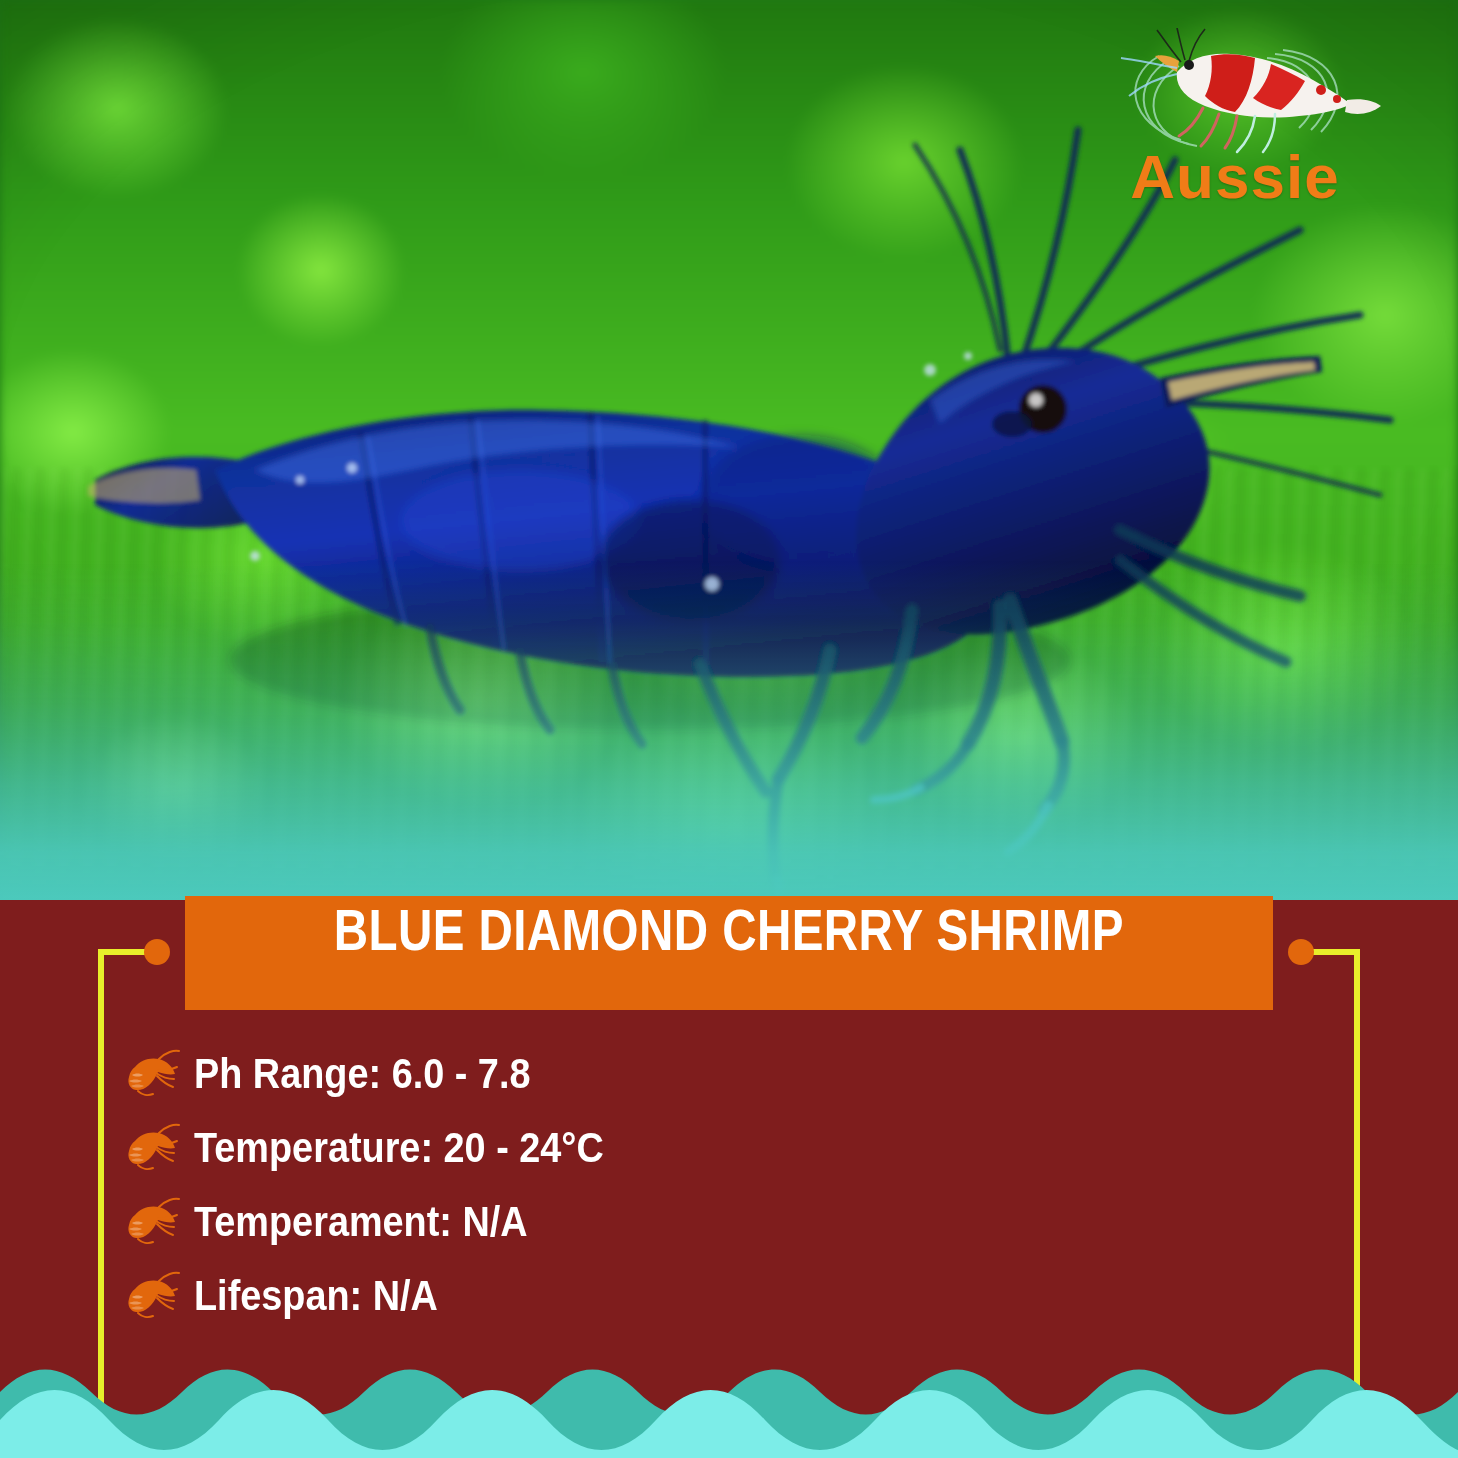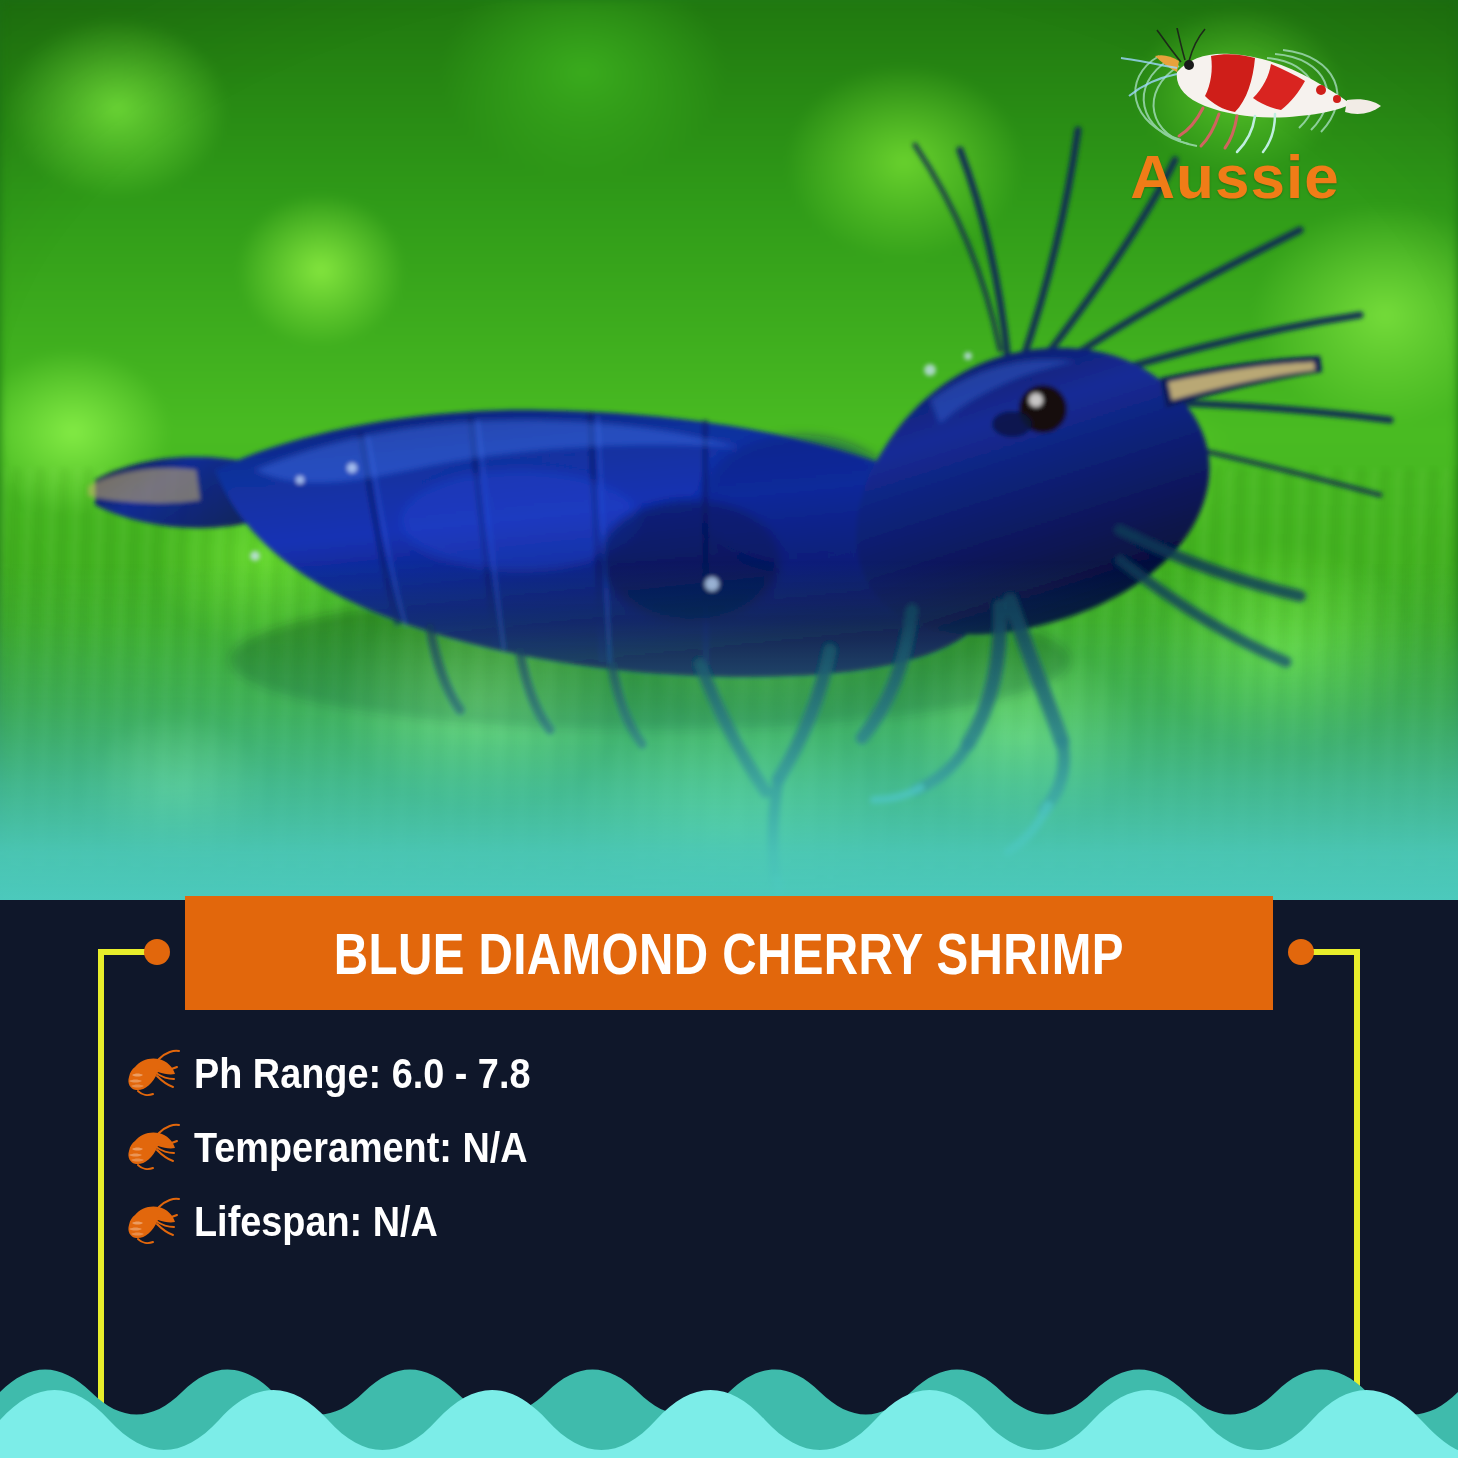--- a/index.html
+++ b/index.html
@@ -6,21 +6,21 @@
     margin: 0;
     padding: 0;
     background: #ffffff;
   }
   #card {
     position: relative;
     width: 1458px;
     height: 1458px;
     overflow: hidden;
     font-family: "Liberation Sans", sans-serif;
-    background: #0f172a;
+    background: #7f1d1d;
   }
 
   
   #photo {
     position: absolute;
     left: 0; top: 0;
     width: 1458px;
     height: 900px;
     overflow: hidden;
     background: #1f7a16;
@@ -134,21 +134,21 @@
 
   
   #title-banner {
     position: absolute;
     left: 185px;
     top: 896px;
     width: 1088px;
     height: 114px;
     background: #E2670C;
     display: flex;
-    align-items: center;
+    align-items: flex-start;
     justify-content: center;
   }
   #title-banner .title-text {
     color: #ffffff;
     font-size: 58px;
     font-weight: 700;
     letter-spacing: 0.5px;
     transform: scaleX(0.82);
     transform-origin: center;
     white-space: nowrap;
@@ -418,20 +418,39 @@
           <path d="M31 27 C36 32 41 36 47 38"></path>
           <path d="M32 21 C38 22 45 21 51 18"></path>
           <path d="M12 42 C16 46 22 47 27 45"></path>
         </g>
       </svg>
       <span class="spec-label">Ph Range: 6.0 - 7.8</span>
     </div>
 
 
 
+    <div class="spec-item">
+      <svg class="spec-icon" viewBox="0 0 54 48">
+        <g fill="#E2670C">
+          <path d="M9 18 C14 11 24 8 33 10 C41 12 47 18 49 25 C44 26 38 25 32 23
+                   C26 36 18 42 10 41 C4 40 1 34 3 28 C4 23 6 20 9 18 Z"></path>
+          <path d="M6 26 C9 24 14 24 17 26 C14 28 9 28 6 26 Z" fill="#ffffff" opacity="0.35"></path>
+          <path d="M3 32 C7 30 12 30 16 32 C12 34 7 34 3 32 Z" fill="#ffffff" opacity="0.30"></path>
+          <path d="M5 37 C9 35 14 35 18 37 C14 39 9 39 5 37 Z" fill="#ffffff" opacity="0.25"></path>
+        </g>
+        <g stroke="#E2670C" stroke-width="2" fill="none" stroke-linecap="round">
+          <path d="M33 10 C40 3 48 1 53 2"></path>
+          <path d="M30 24 C36 28 42 30 48 30"></path>
+          <path d="M31 27 C36 32 41 36 47 38"></path>
+          <path d="M32 21 C38 22 45 21 51 18"></path>
+          <path d="M12 42 C16 46 22 47 27 45"></path>
+        </g>
+      </svg>
+      <span class="spec-label">Temperature: 20 - 24°C</span>
+    </div>
 
 
     <div class="spec-item">
       <svg class="spec-icon" viewBox="0 0 54 48">
         <g fill="#E2670C">
           <path d="M9 18 C14 11 24 8 33 10 C41 12 47 18 49 25 C44 26 38 25 32 23
                    C26 36 18 42 10 41 C4 40 1 34 3 28 C4 23 6 20 9 18 Z"></path>
           <path d="M6 26 C9 24 14 24 17 26 C14 28 9 28 6 26 Z" fill="#ffffff" opacity="0.35"></path>
           <path d="M3 32 C7 30 12 30 16 32 C12 34 7 34 3 32 Z" fill="#ffffff" opacity="0.30"></path>
           <path d="M5 37 C9 35 14 35 18 37 C14 39 9 39 5 37 Z" fill="#ffffff" opacity="0.25"></path>

